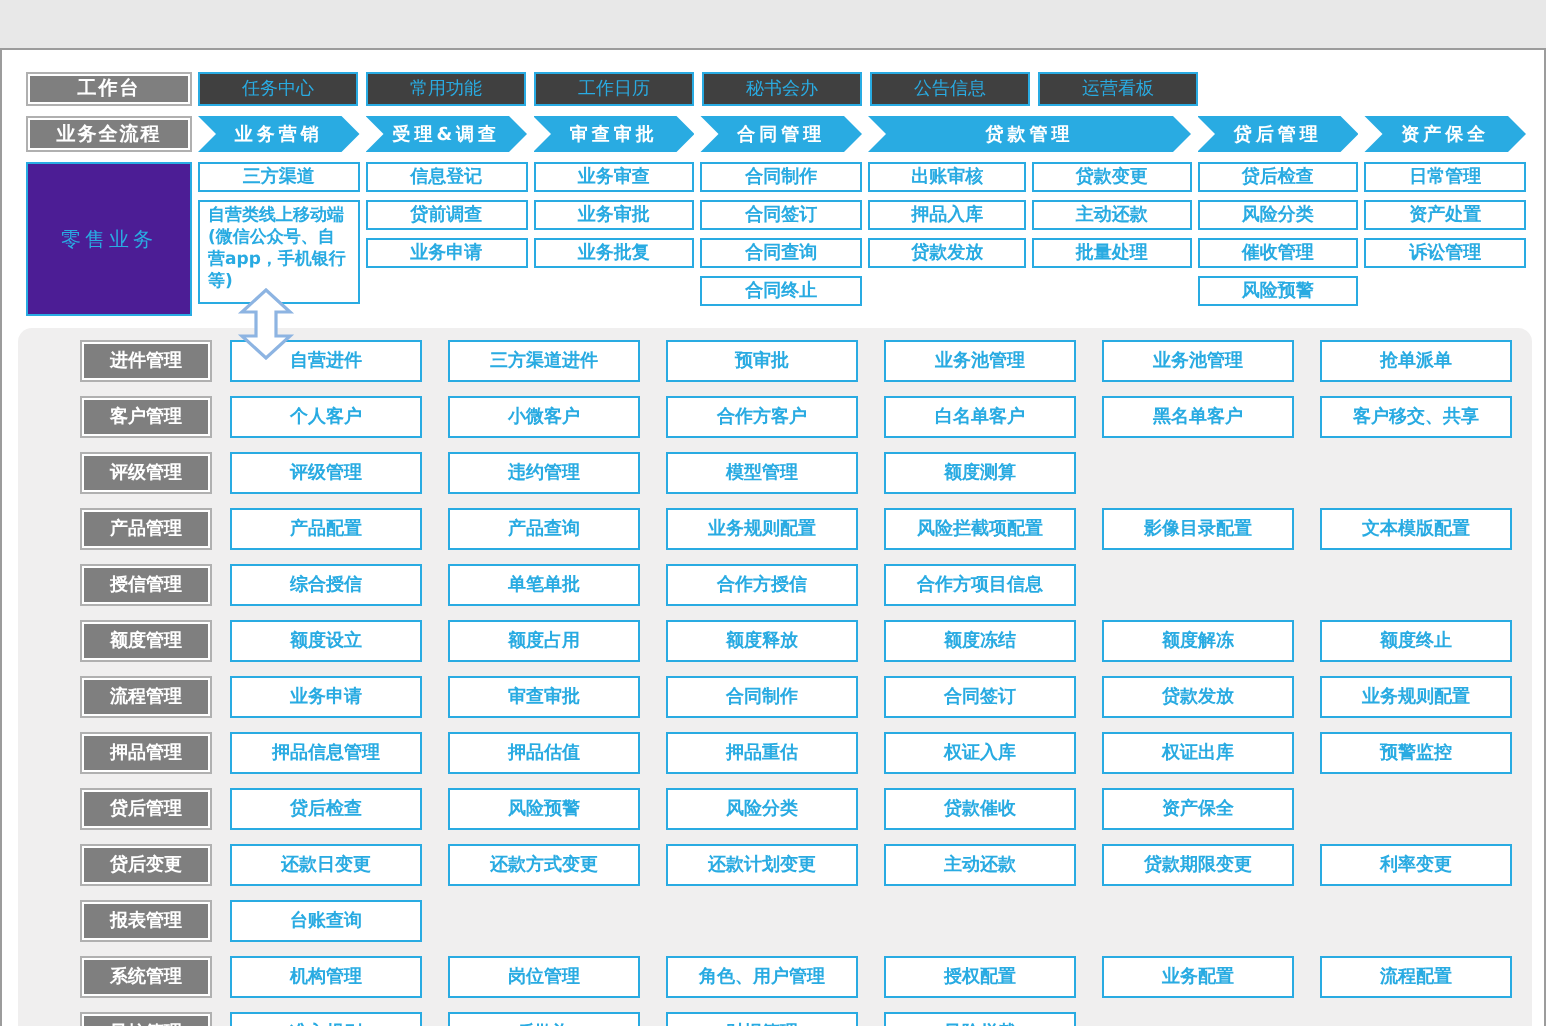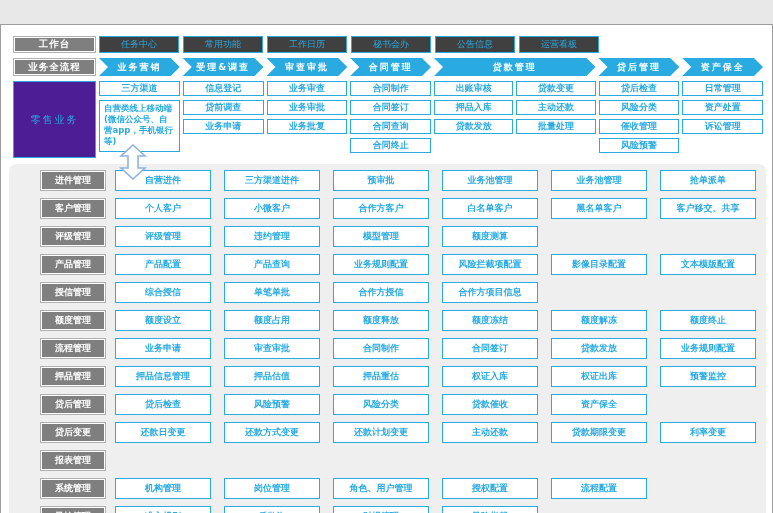--- a/index.html
+++ b/index.html
@@ -282,30 +282,34 @@
           <div class="mod-btn">还款计划变更</div>
           <div class="mod-btn">主动还款</div>
           <div class="mod-btn">贷款期限变更</div>
           <div class="mod-btn">利率变更</div>
         </div>
       </div>
       <div class="mod-row">
         <div class="label-outer">
           <div class="label-inner">报表管理</div>
         </div>
+        <div class="mod-btns">
+          <div class="mod-btn">台账查询</div>
+        </div>
       </div>
       <div class="mod-row">
         <div class="label-outer">
           <div class="label-inner">系统管理</div>
         </div>
         <div class="mod-btns">
           <div class="mod-btn">机构管理</div>
           <div class="mod-btn">岗位管理</div>
           <div class="mod-btn">角色、用户管理</div>
           <div class="mod-btn">授权配置</div>
+          <div class="mod-btn">业务配置</div>
           <div class="mod-btn">流程配置</div>
         </div>
       </div>
       <div class="mod-row">
         <div class="label-outer">
           <div class="label-inner">风控管理</div>
         </div>
         <div class="mod-btns">
           <div class="mod-btn">准入规则</div>
           <div class="mod-btn">反欺诈</div>

